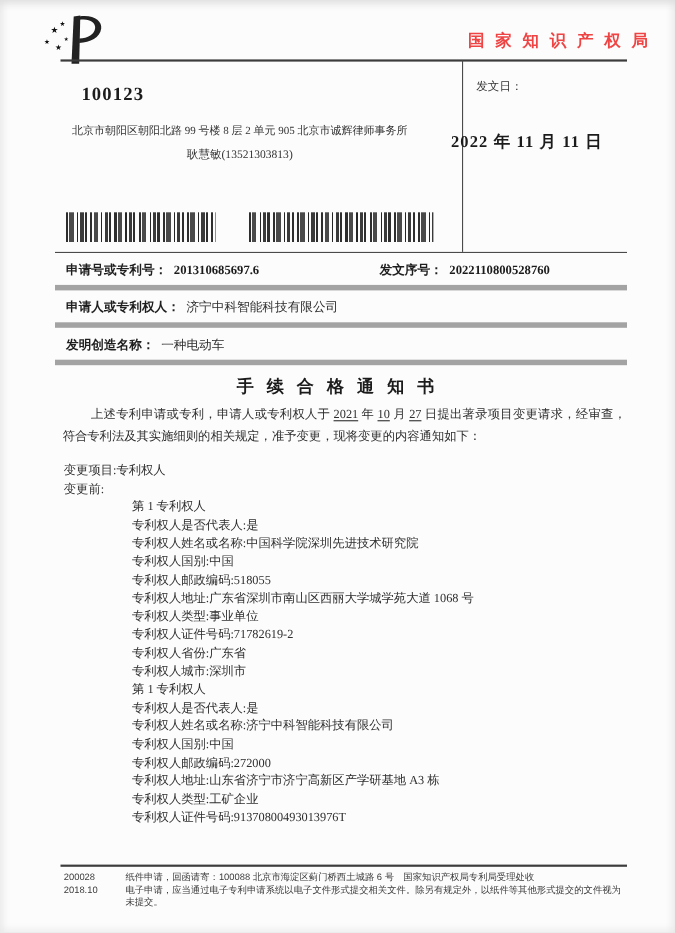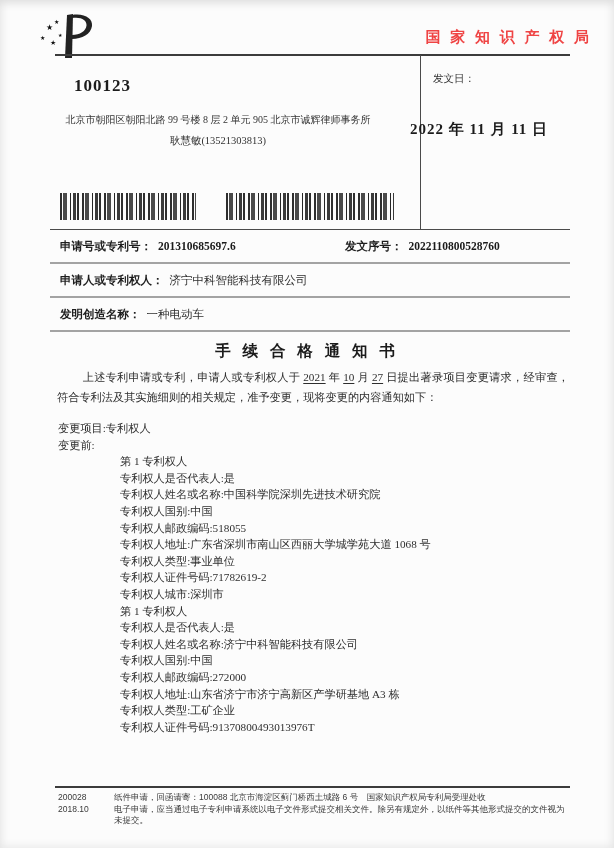--- a/index.html
+++ b/index.html
@@ -74,21 +74,21 @@
       #2e2e2e 17px 19px, #fcfcfc 19px 22px);
   }
 
   
   .field-rows {
     position: absolute; left: 50px; top: 229px; width: 520px;
     border-top: 1px solid #4a4a4a;
   }
   .field-row {
     position: relative; height: 34px;
-    border-bottom: 2px solid #a3a3a3;
+    border-bottom: 5px solid #a3a3a3;
     font-size: 11.5px; line-height: 33px; white-space: nowrap;
   }
   .field-row .lbl { font-weight: bold; color: #1e1e1e; padding-left: 10px; }
   .field-row .val { color: #2e2e2e; padding-left: 6px; }
   .field-row .val.num { font-weight: bold; color: #1b1b1b; }
   .field-row .right-group { position: absolute; left: 285px; top: 0; }
 
   
   .notice-title {
     position: absolute; left: 0; top: 341px; width: 614px;
@@ -176,20 +176,21 @@
     <div>变更前:</div>
     <div class="detail-list">
       <div>第 1 专利权人</div>
       <div>专利权人是否代表人:是</div>
       <div>专利权人姓名或名称:中国科学院深圳先进技术研究院</div>
       <div>专利权人国别:中国</div>
       <div>专利权人邮政编码:518055</div>
       <div>专利权人地址:广东省深圳市南山区西丽大学城学苑大道 1068 号</div>
       <div>专利权人类型:事业单位</div>
       <div>专利权人证件号码:71782619-2</div>
+      <div>专利权人省份:广东省</div>
       <div>专利权人城市:深圳市</div>
     </div>
     <div class="detail-list">
       <div>第 1 专利权人</div>
       <div>专利权人是否代表人:是</div>
       <div>专利权人姓名或名称:济宁中科智能科技有限公司</div>
       <div>专利权人国别:中国</div>
       <div>专利权人邮政编码:272000</div>
       <div>专利权人地址:山东省济宁市济宁高新区产学研基地 A3 栋</div>
       <div>专利权人类型:工矿企业</div>

